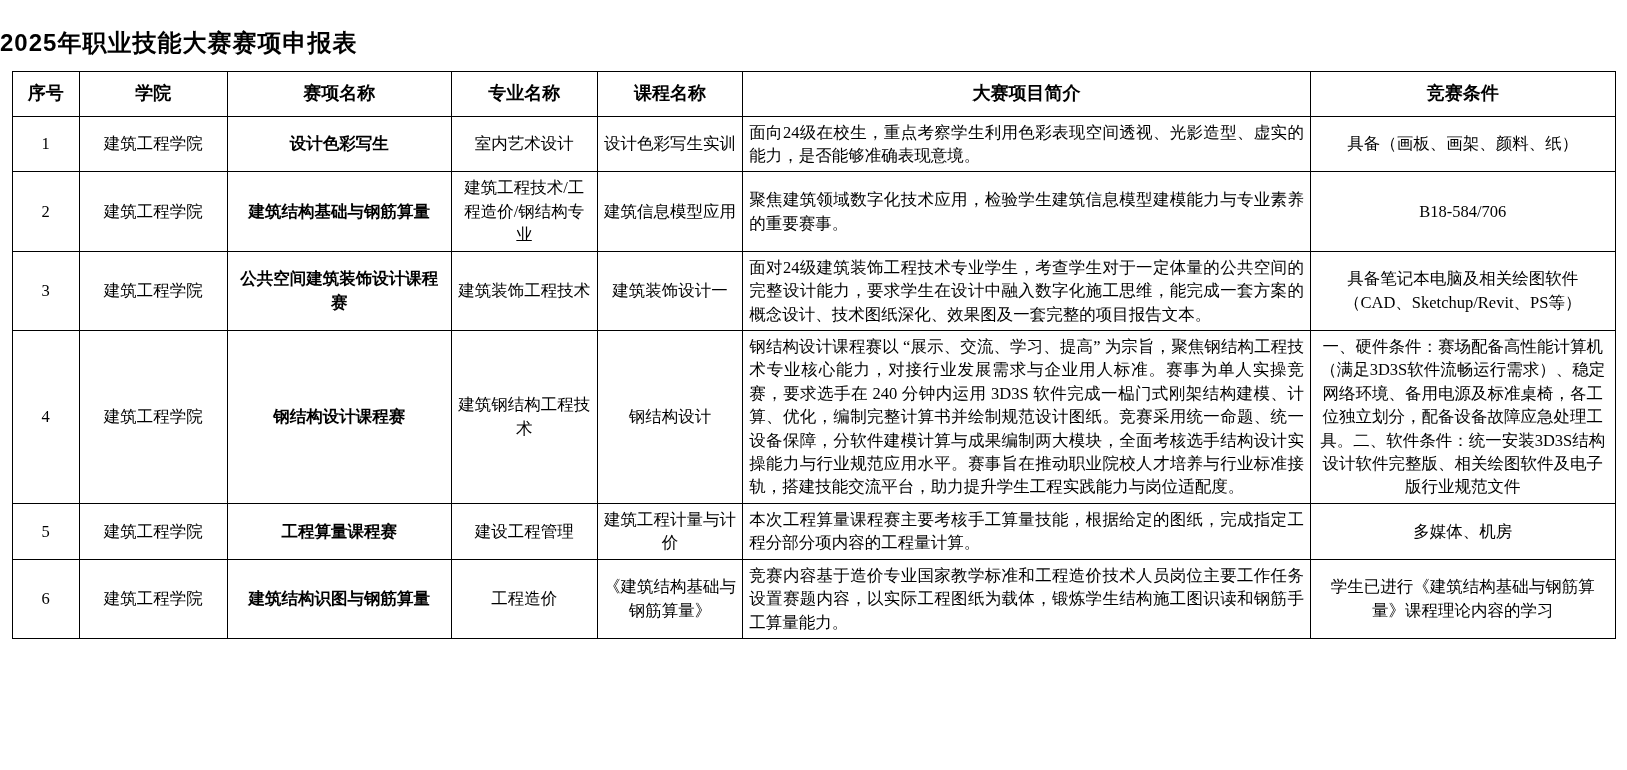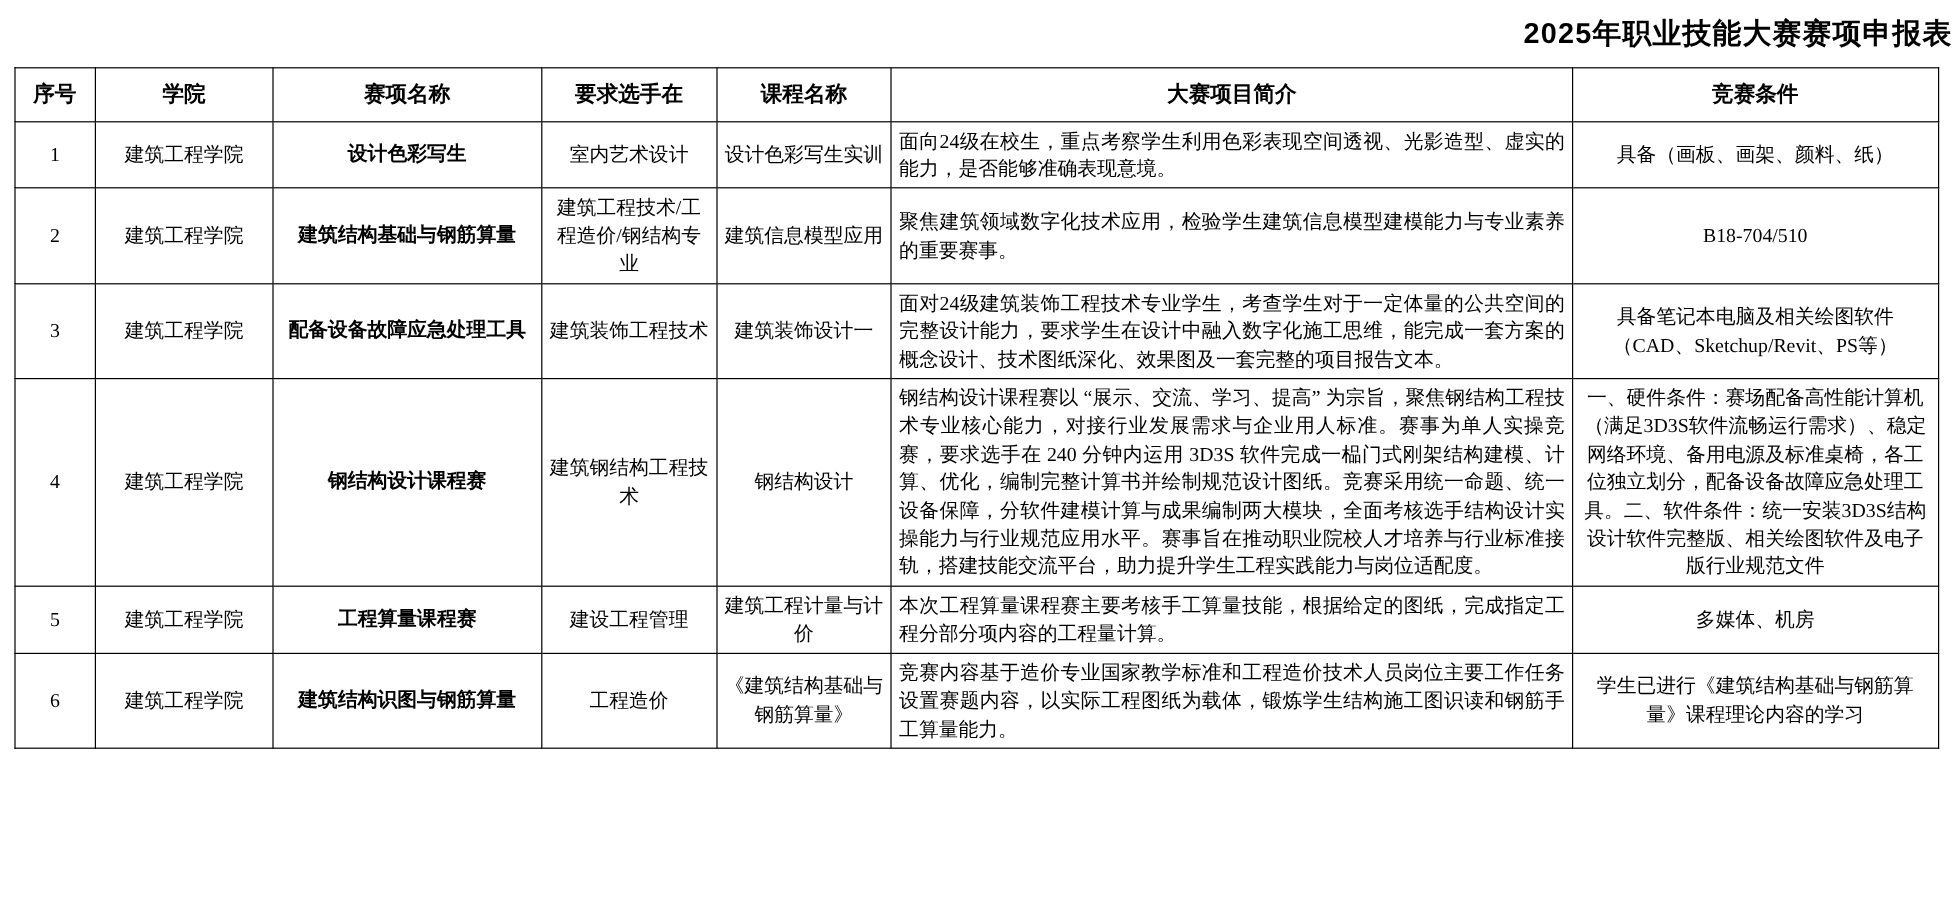--- a/index.html
+++ b/index.html
@@ -14,25 +14,25 @@
     color: #000000;
     overflow: hidden;
   }
   .page {
     width: 1627px;
     height: 770px;
     position: relative;
     box-sizing: border-box;
   }
   .doc-title {
-    text-align: right;
+    text-align: left;
     font-size: 24px;
     font-weight: bold;
     letter-spacing: 1px;
-    padding-top: 12px;
+    padding-top: 27px;
     padding-bottom: 12px;
     font-family: "Liberation Sans", "DejaVu Sans", sans-serif;
   }
   table.report {
     border-collapse: collapse;
     width: 1604px;
     margin: 0 auto;
     table-layout: fixed;
     border-radius: 26px;
   }
@@ -102,21 +102,21 @@
       <col class="w-major">
       <col class="w-course">
       <col class="w-desc">
       <col class="w-cond">
     </colgroup>
     <thead>
       <tr>
         <th>序号</th>
         <th>学院</th>
         <th>赛项名称</th>
-        <th>要求选手在</th>
+        <th>专业名称</th>
         <th>课程名称</th>
         <th>大赛项目简介</th>
         <th>竞赛条件</th>
       </tr>
     </thead>
     <tbody>
       <tr>
         <td class="c-idx">1</td>
         <td class="c-college">建筑工程学院</td>
         <td class="c-item">设计色彩写生</td>
@@ -132,27 +132,27 @@
       <tr>
         <td class="c-idx">2</td>
         <td class="c-college">建筑工程学院</td>
         <td class="c-item">建筑结构基础与钢筋算量</td>
         <td class="c-major">建筑工程技术/工程造价/钢结构专业</td>
         <td class="c-course">建筑信息模型应用</td>
         <td class="c-desc">
             <span class="desc-text">聚焦建筑领域数字化技术应用，检验学生建筑信息模型建模能力与专业素养的重要赛事。</span>
           </td>
         <td class="c-cond">
-            <span class="cond-text">B18-704/510</span>
+            <span class="cond-text">B18-584/706</span>
           </td>
       </tr>
       <tr>
         <td class="c-idx">3</td>
         <td class="c-college">建筑工程学院</td>
-        <td class="c-item">配备设备故障应急处理工具</td>
+        <td class="c-item">公共空间建筑装饰设计课程赛</td>
         <td class="c-major">建筑装饰工程技术</td>
         <td class="c-course">建筑装饰设计一</td>
         <td class="c-desc">
             <span class="desc-text">面对24级建筑装饰工程技术专业学生，考查学生对于一定体量的公共空间的完整设计能力，要求学生在设计中融入数字化施工思维，能完成一套方案的概念设计、技术图纸深化、效果图及一套完整的项目报告文本。</span>
           </td>
         <td class="c-cond">
             <span class="cond-text">具备笔记本电脑及相关绘图软件（CAD、Sketchup/Revit、PS等）</span>
           </td>
       </tr>
       <tr>

